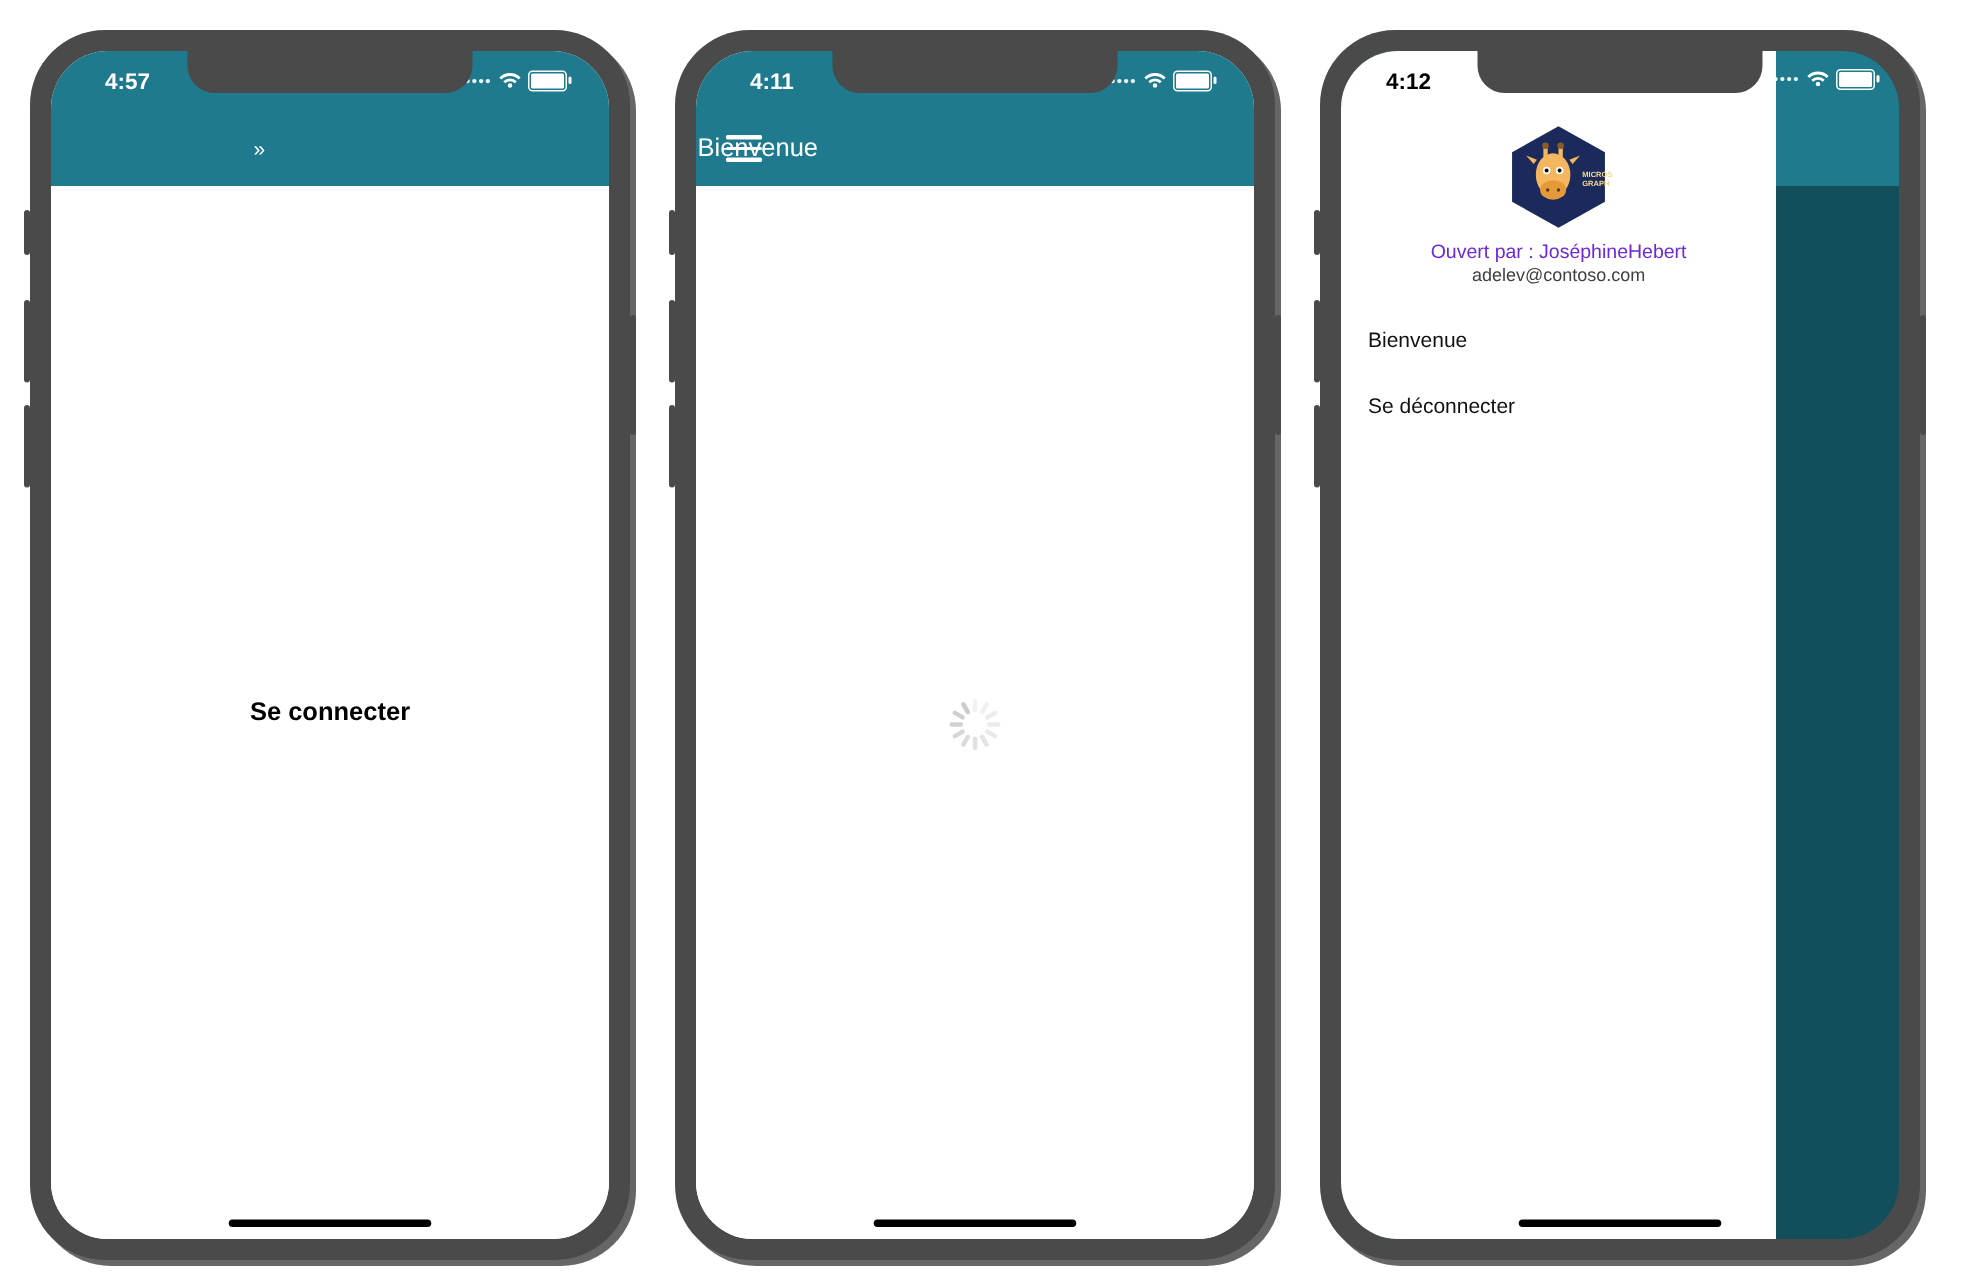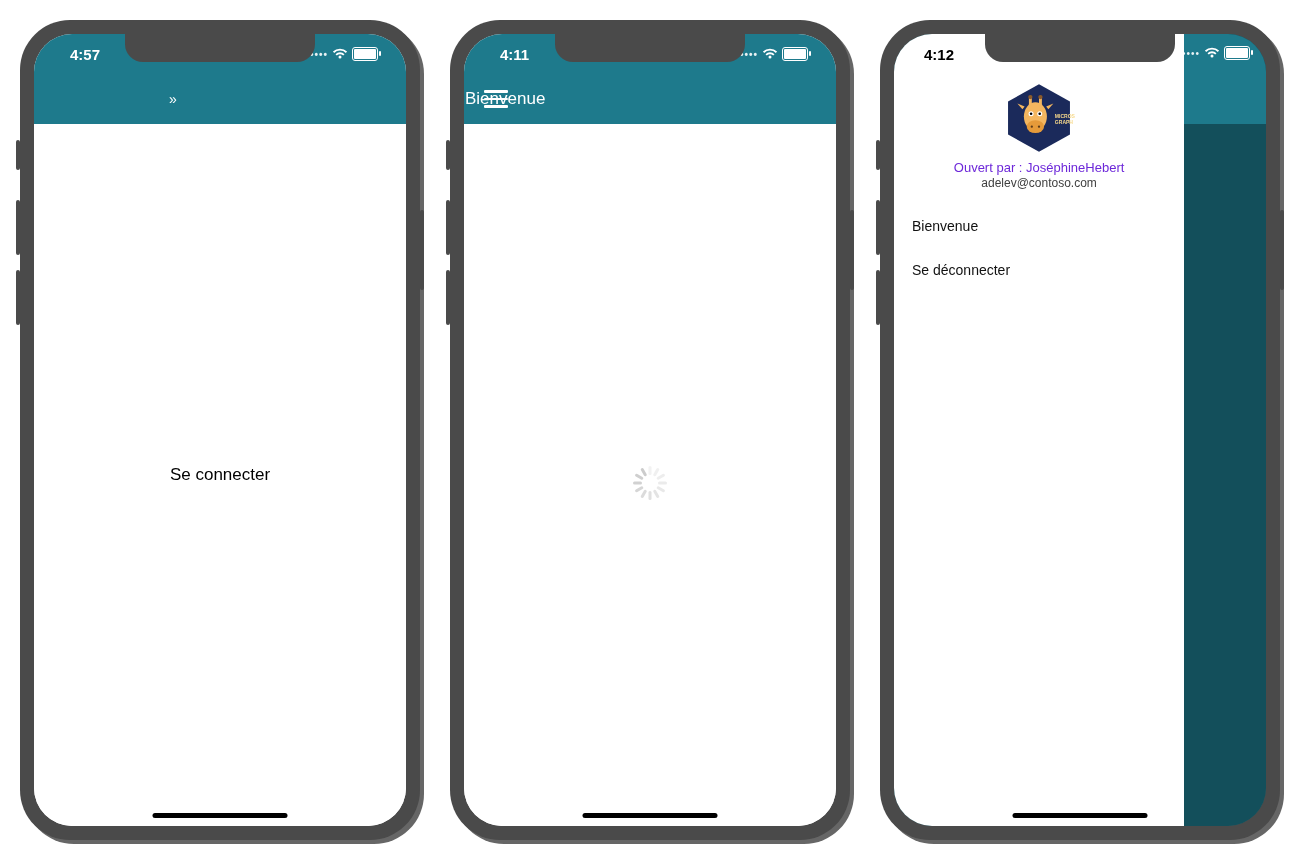--- a/index.html
+++ b/index.html
@@ -95,21 +95,21 @@
   .hamburger {
     margin-left: 16px;
     display: flex;
     flex-direction: column;
     gap: 5px;
     cursor: pointer;
     padding: 4px;
   }
   .hamburger span { width: 24px; height: 2.5px; background: #fff; border-radius: 1px; display:block;}
 
-  .content { flex: 1; display: flex; align-items: center; justify-content: center; background:#fff; position:relative;}
+  .content { flex: 1; display: flex; align-items: center; justify-content: center; background:#fff; position:relative;font-weight:bold;}
   .signin-btn { font-size: 17px; color: #000; }
 
   
   .spinner {
     width: 34px; height: 34px; position: relative;
   }
   .spinner div {
     position: absolute;
     left: 50%; top: 50%;
     width: 3px; height: 9px;

